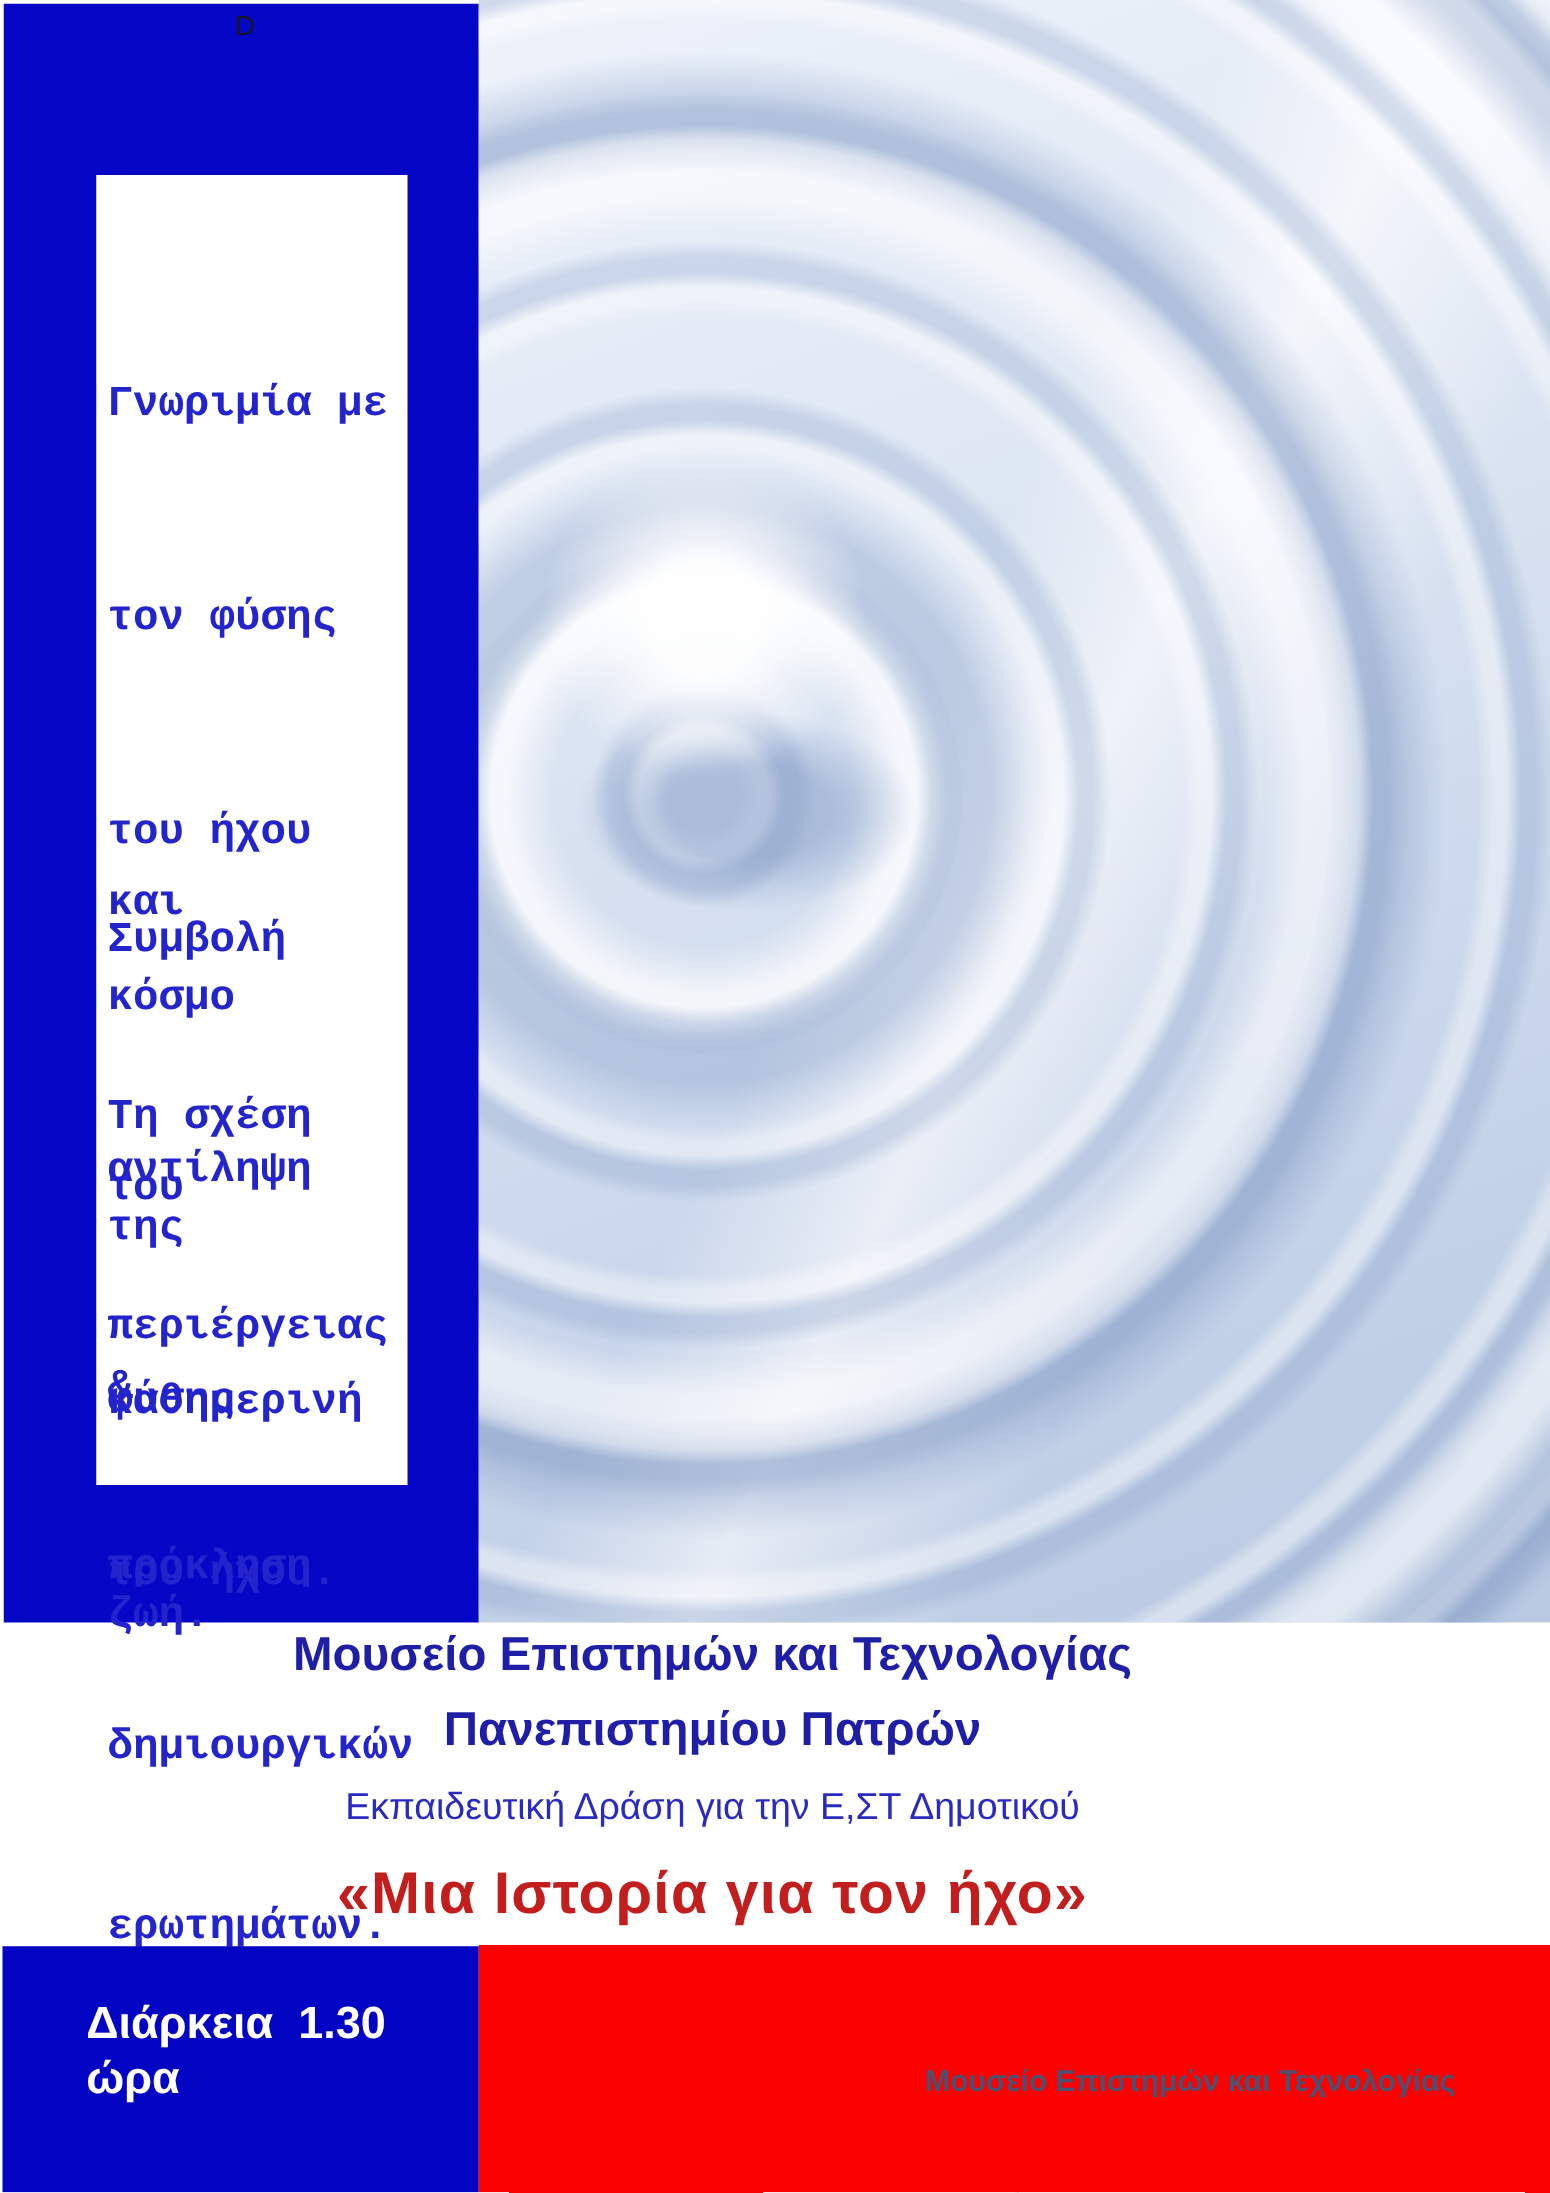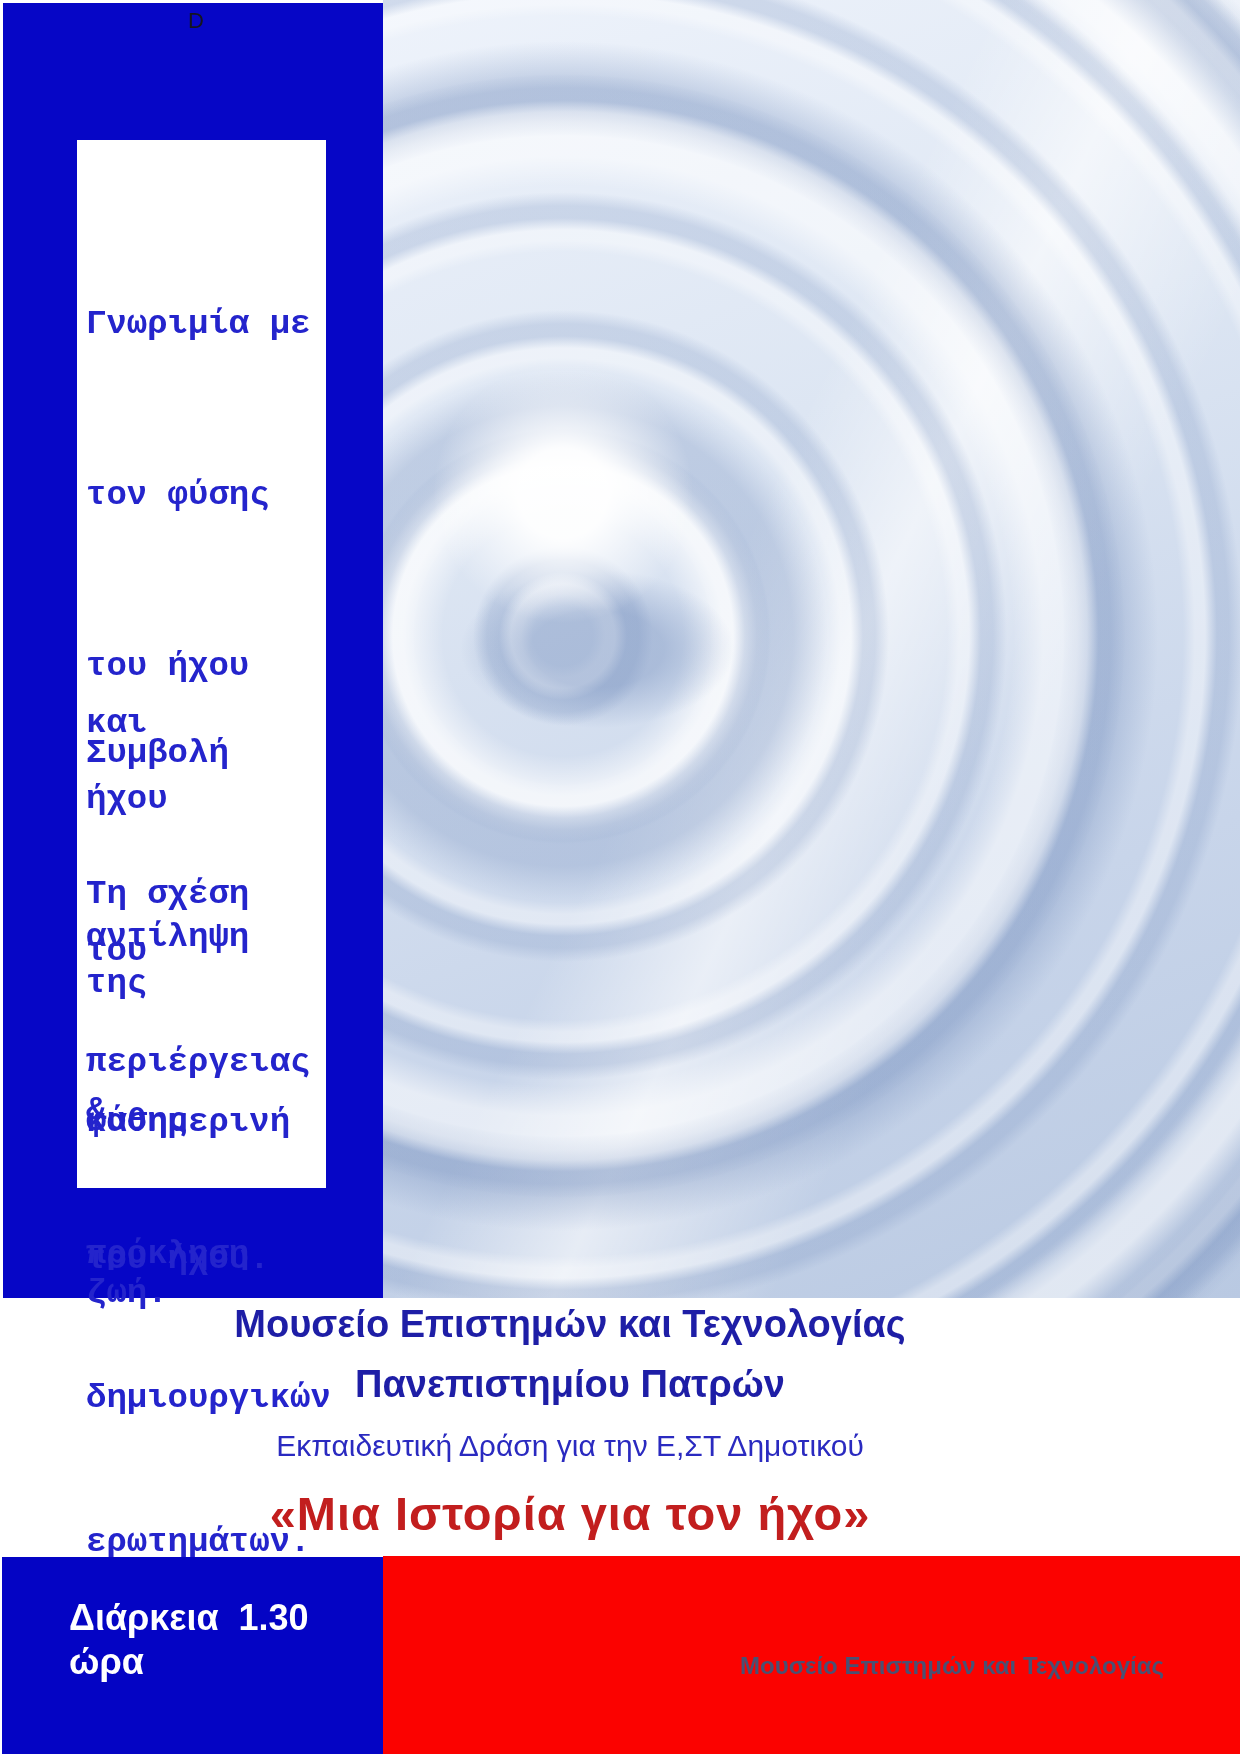--- a/index.html
+++ b/index.html
@@ -89,21 +89,21 @@
     <div class="intro-box">
       <div class="intro-para p1">
         <div>Γνωριμία με</div>
         <div>τον φύσης</div>
         <div>του ήχου και</div>
         <div>Τη σχέση του</div>
         <div>καθημερινή</div>
         <div>ζωή.</div>
       </div>
       <div class="intro-para p2">
-        <div>Συμβολή ήχου</div>
+        <div>Συμβολή κόσμο</div>
         <div>αντίληψη  της</div>
         <div>φύσης</div>
         <div>του ήχου.</div>
       </div>
       <div class="intro-para p3">
         <div>περιέργειας &amp;</div>
         <div>πρόκληση</div>
         <div>δημιουργικών</div>
         <div>ερωτημάτων.</div>
       </div>

